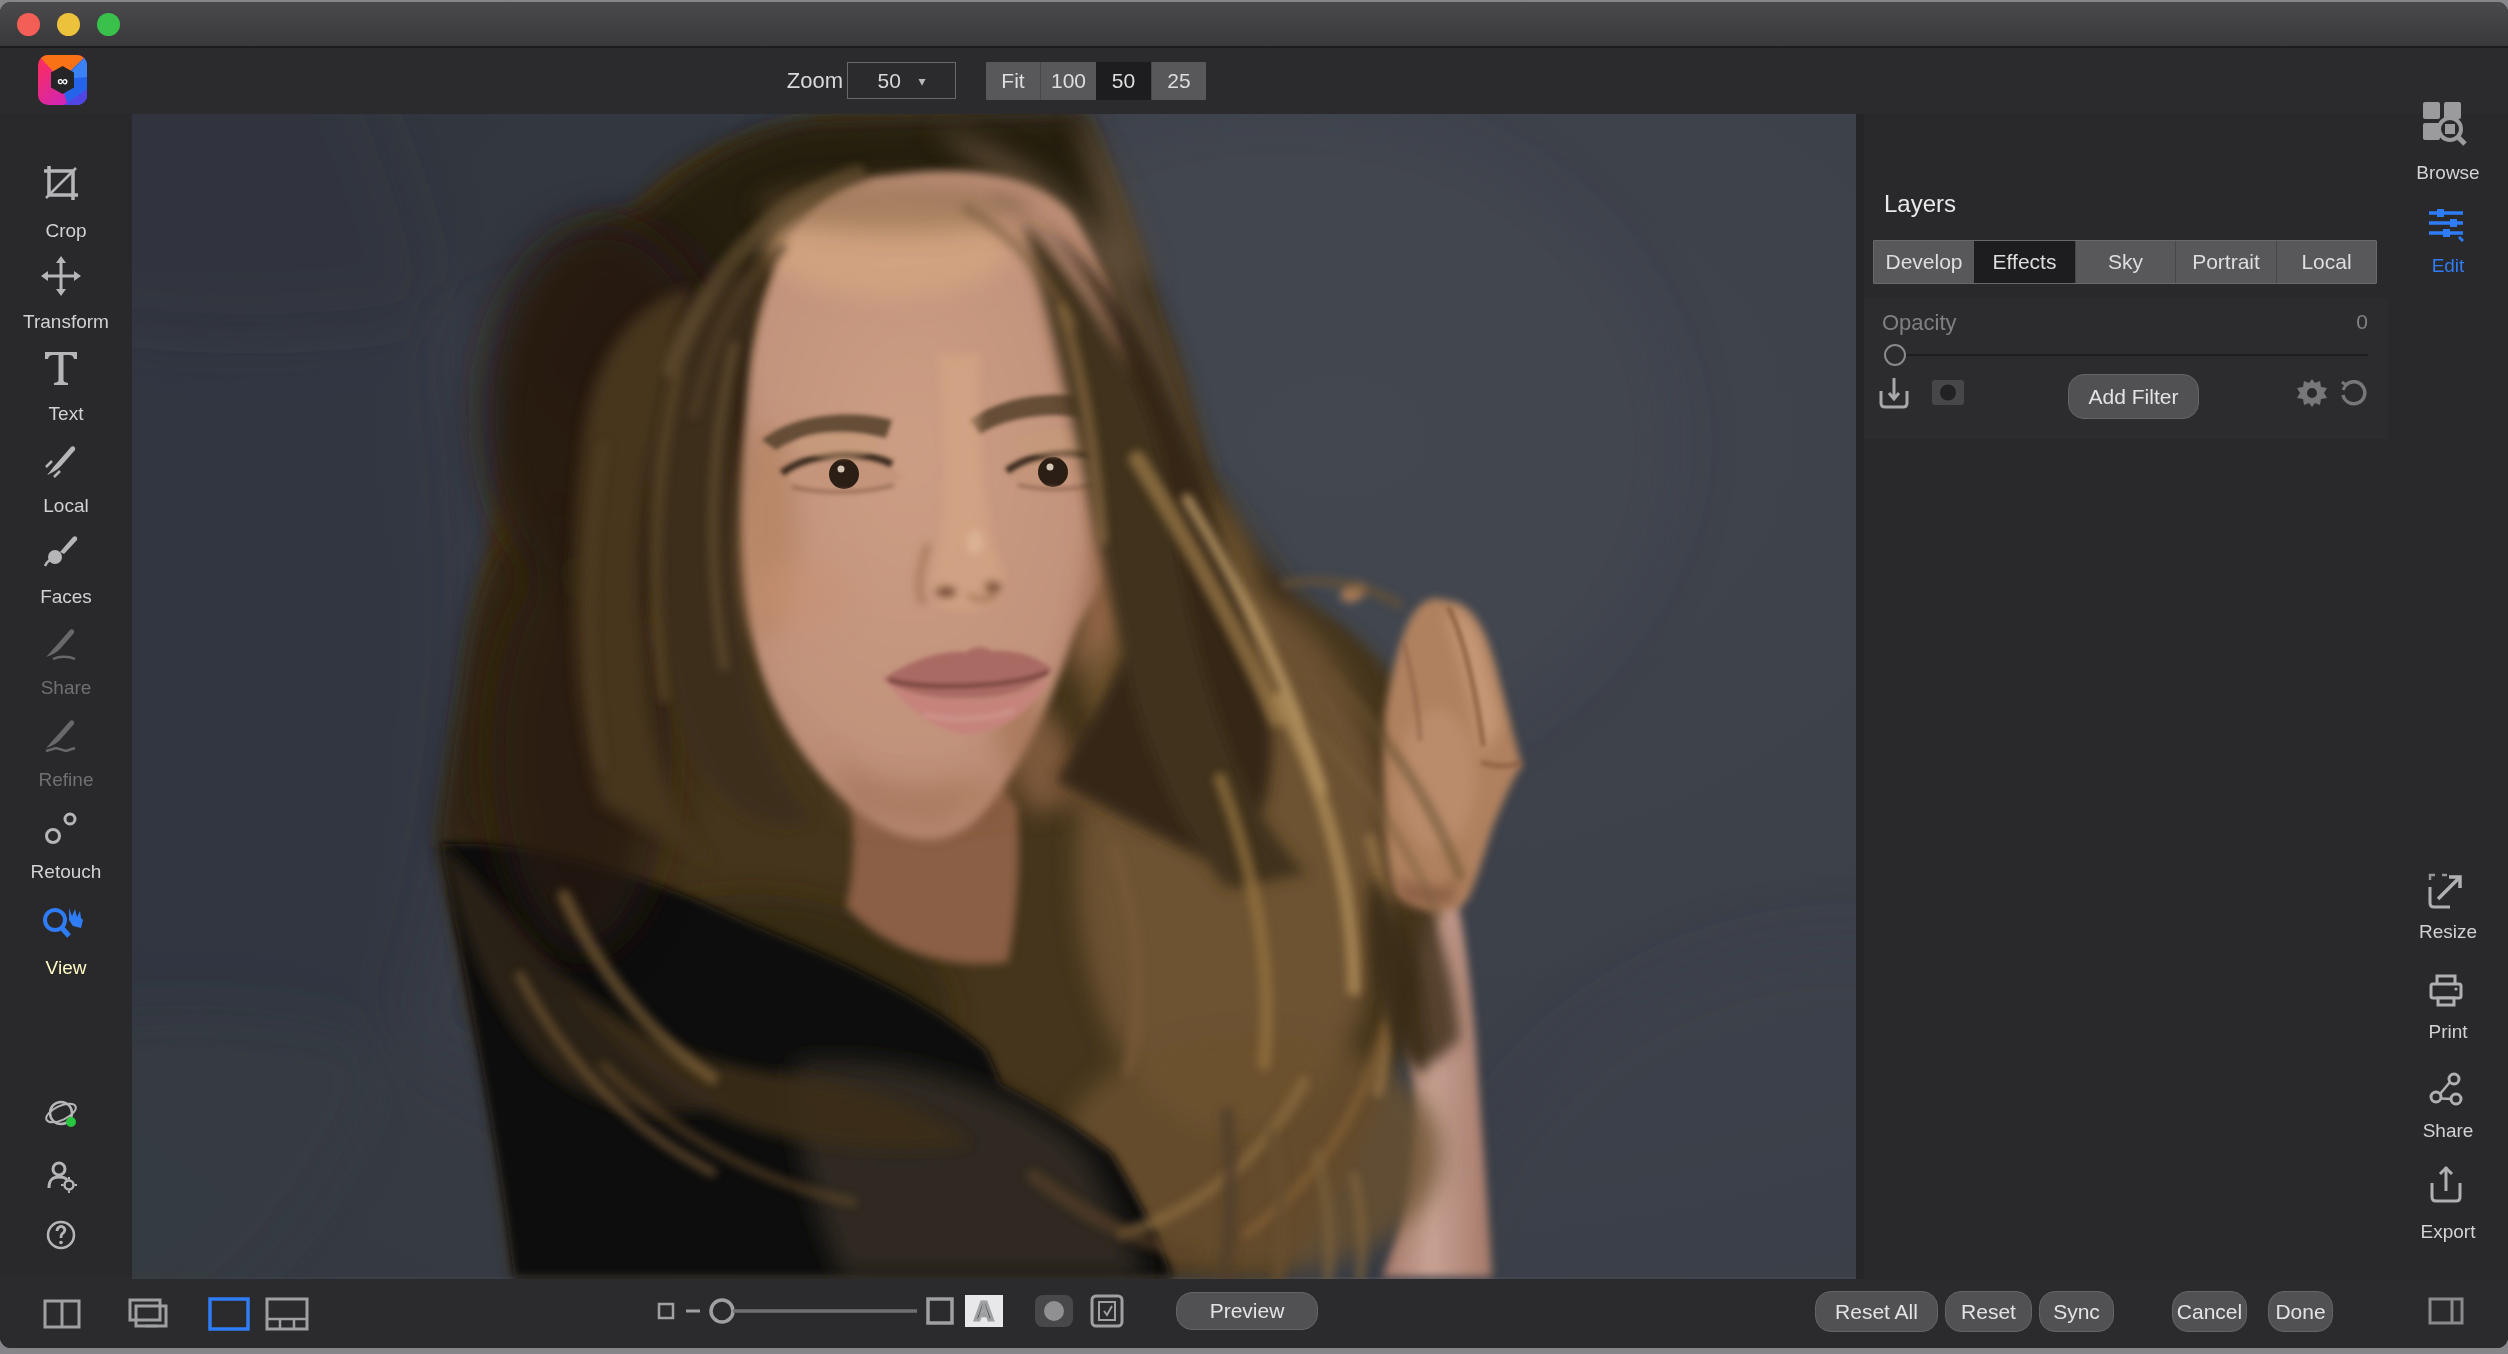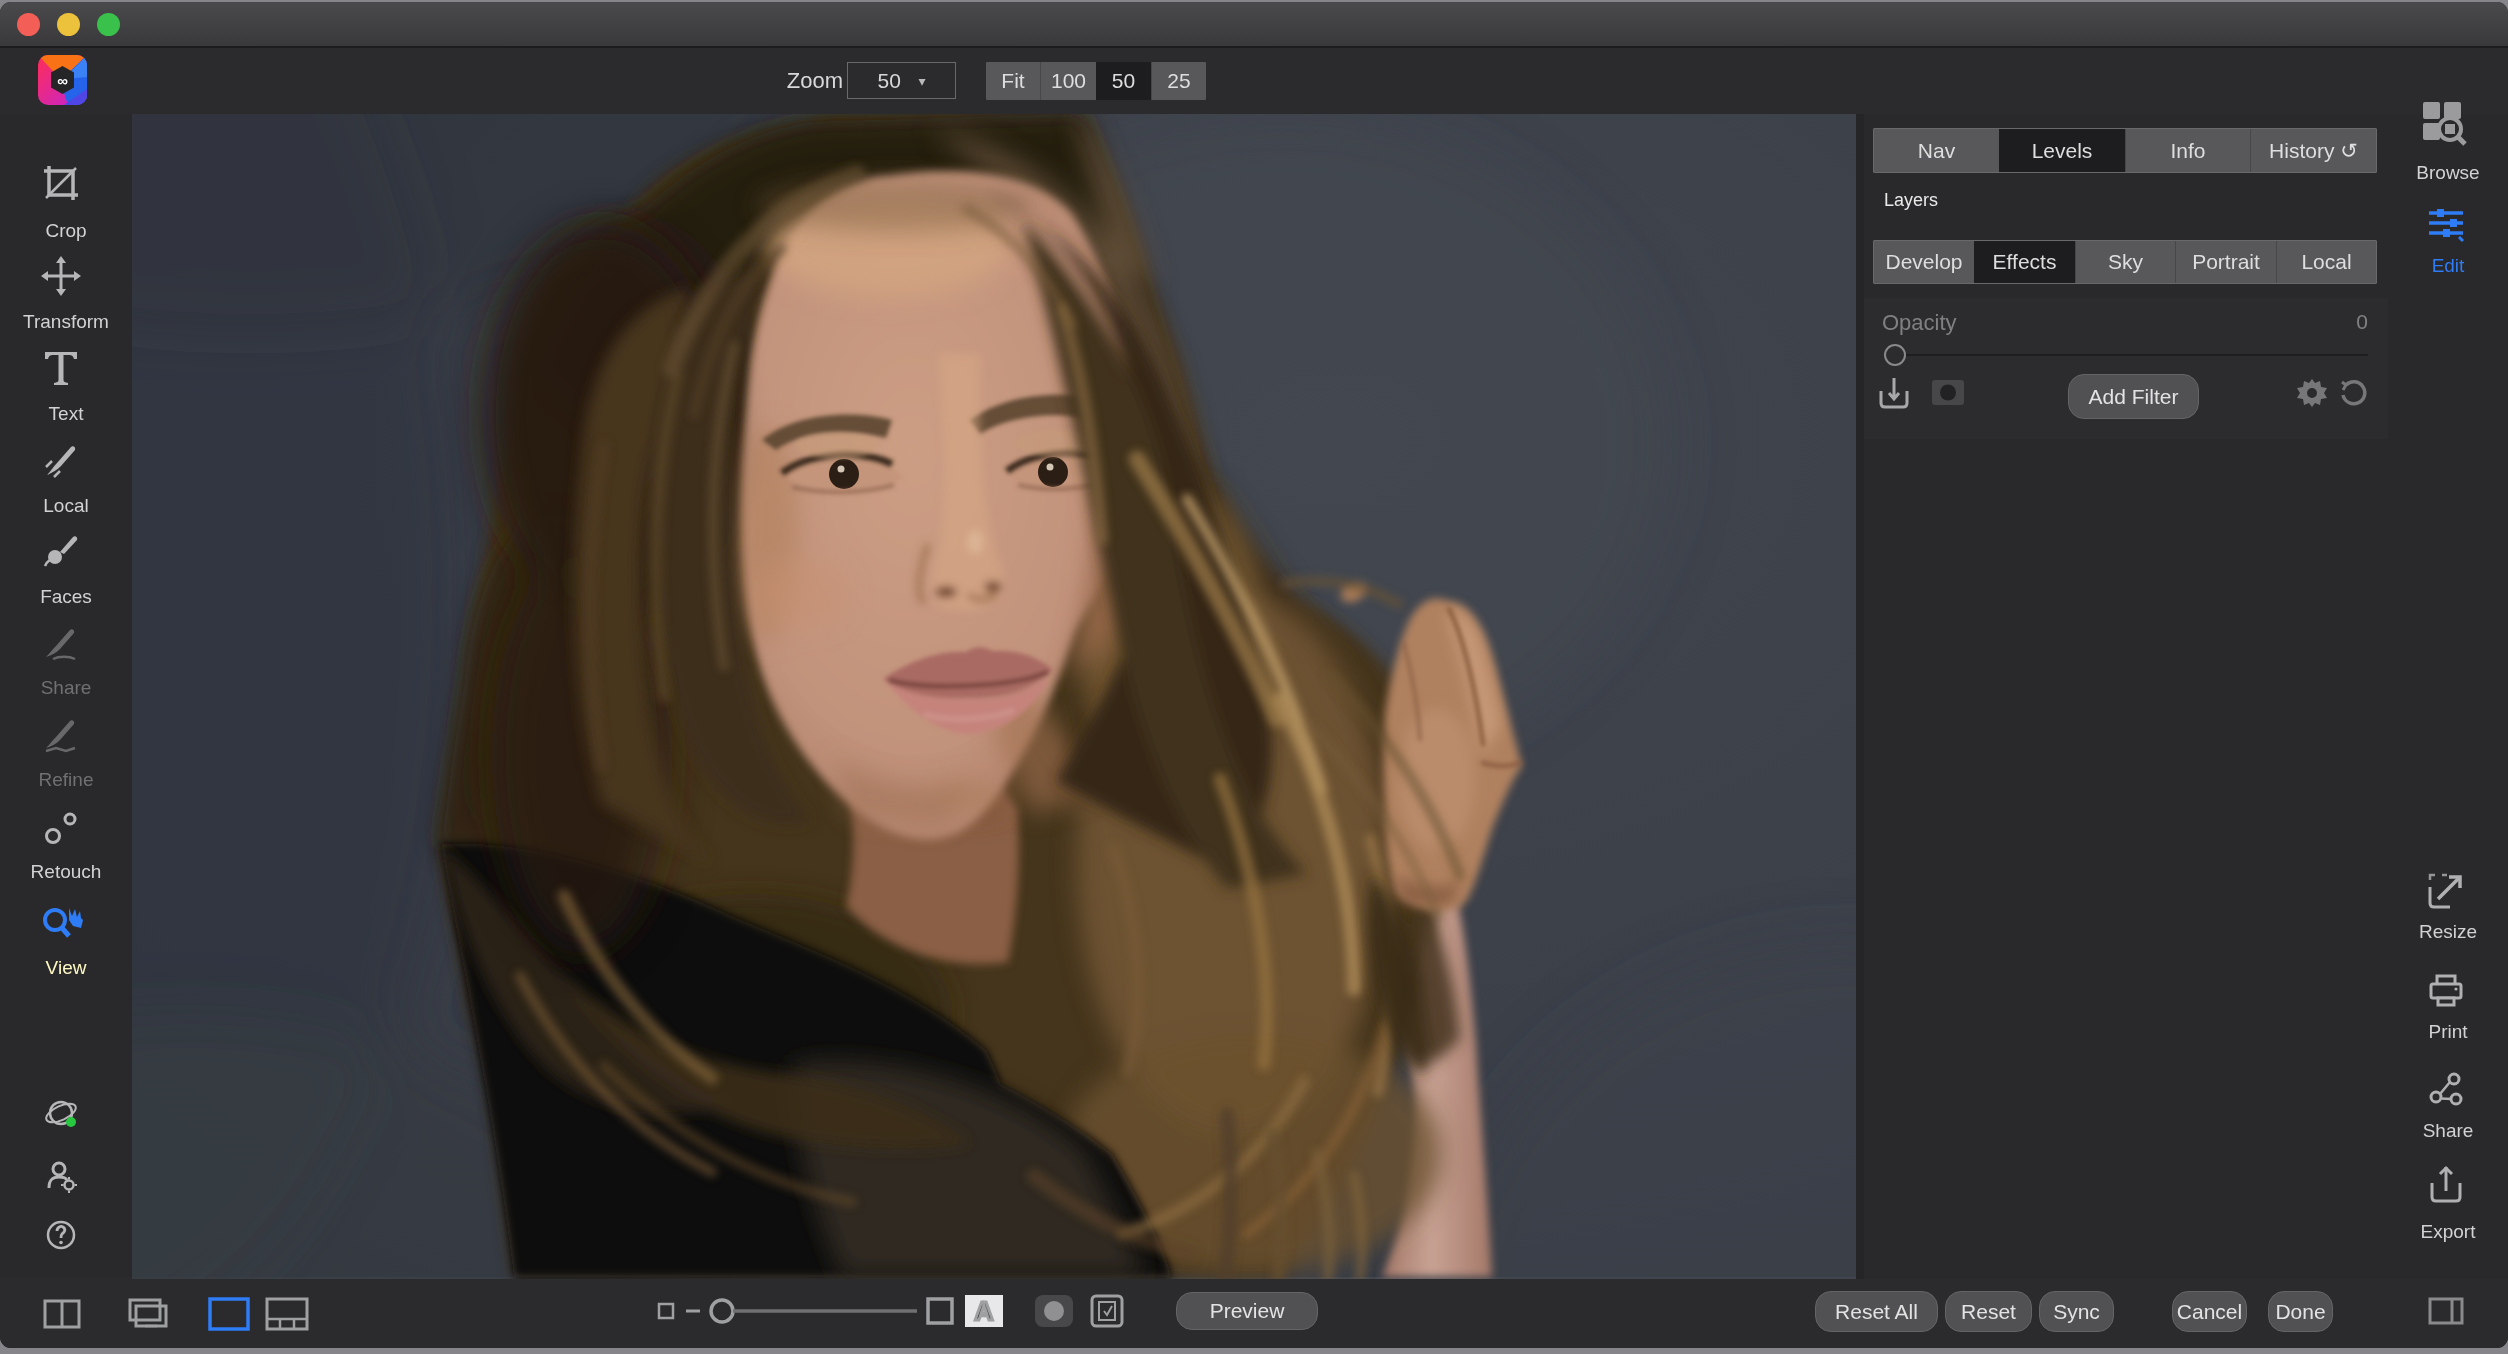--- a/index.html
+++ b/index.html
@@ -279,27 +279,21 @@
 
   <div class="abs" style="left:700px;top:60px;width:143px;height:38px;color:#d8d8da;font-size:22px;display:flex;align-items:center;justify-content:flex-end">Zoom</div>
   <div class="abs" style="left:847px;top:60px;width:109px;height:37px;border:1px solid #69696c;color:#d8d8da;font-size:21px;display:flex;align-items:center;justify-content:center">50&nbsp;&nbsp;&nbsp;<span style="font-size:14px;color:#b9b9bb">▾</span></div>
   <div class="seg" style="left:986px;top:60px;height:38px;font-size:21px">
     <div style="width:54px">Fit</div>
       <div style="width:56px;border-left:1px solid #47474a">100</div>
       <div class="sel" style="width:55px">50</div>
       <div style="width:55px;border-left:1px solid #47474a">25</div>
   </div>
 
-  <div class="seg" style="left:1873px;top:126px;height:45px;font-size:21px;border:1px solid #69696c">
-    <div style="width:125px">Nav</div>
-      <div class="sel" style="width:126px">Levels</div>
-      <div style="width:125px;border-left:1px solid #47474a">Info</div>
-      <div style="width:126px;border-left:1px solid #47474a">History ↺</div>
-  </div>
-  <div class="abs" style="left:1884px;top:188px;color:#e9e9ea;font-size:18px">Layers</div>
+  <div class="abs" style="left:1884px;top:188px;color:#e9e9ea;font-size:24px">Layers</div>
   <div class="seg" style="left:1873px;top:238px;height:44px;font-size:21px;border:1px solid #69696c">
     <div style="width:100px">Develop</div>
       <div class="sel" style="width:101px">Effects</div>
       <div style="width:100px;border-left:1px solid #47474a">Sky</div>
       <div style="width:101px;border-left:1px solid #47474a">Portrait</div>
       <div style="width:100px;border-left:1px solid #47474a">Local</div>
   </div>
   <div class="abs" style="left:1864px;top:296px;width:524px;height:141px;background:#2c2c2e"></div>
   <div class="abs" style="left:1882px;top:308px;color:#808083;font-size:22px">Opacity</div>
   <div class="abs" style="left:2340px;top:308px;width:28px;text-align:right;color:#808083;font-size:21px">0</div>

